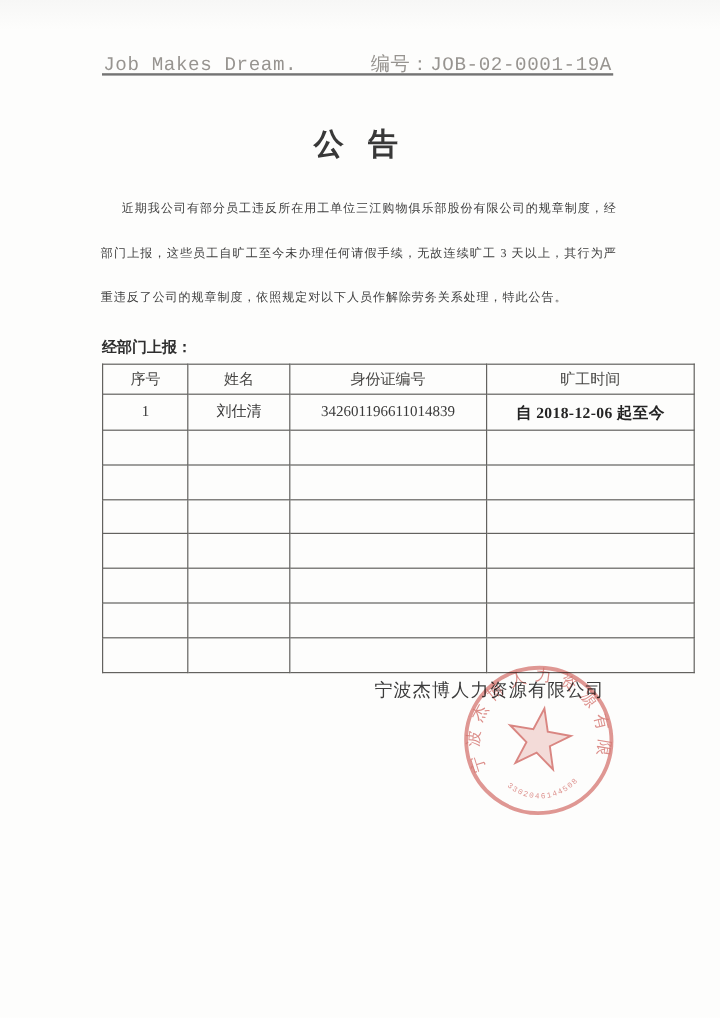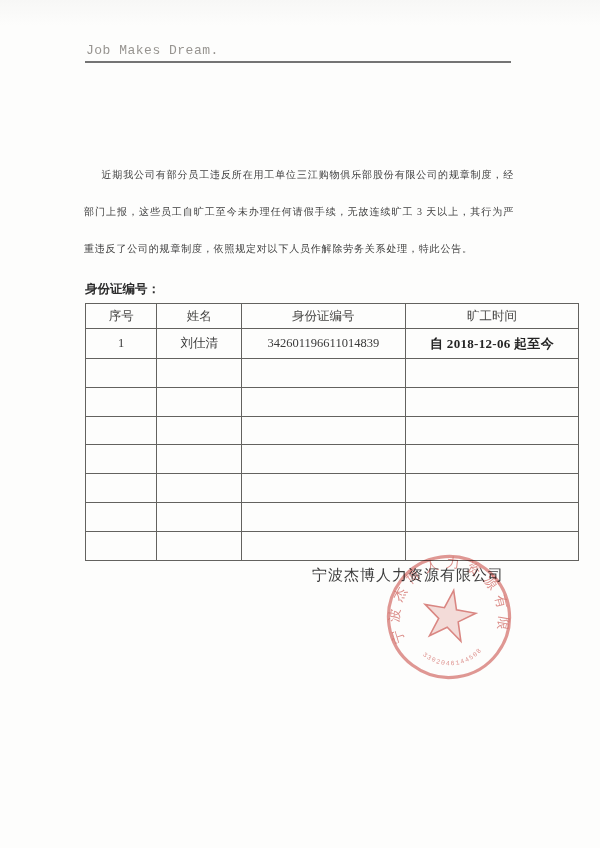--- a/index.html
+++ b/index.html
@@ -13,21 +13,21 @@
   }
   .page {
     position: absolute; inset: 0;
     background: linear-gradient(180deg, #f7f7f6 0%, #fdfdfc 3%, #fdfdfc 100%);
   }
   
   .header {
     position: absolute; left: 86px; top: 43px; width: 424px;
     display: flex; justify-content: space-between; align-items: baseline;
     font-family: "Liberation Mono", "DejaVu Sans Mono", monospace;
-    font-size: 13px; color: #979490; letter-spacing: 0.5px;
+    font-size: 16px; color: #979490; letter-spacing: 0.5px;
   }
   .header-rule {
     position: absolute; left: 85px; top: 61px; width: 426px; height: 2px;
     background: #5c5c5c; opacity: 0.85;
   }
   
   .title {
     position: absolute; left: 0; top: 103px; width: 600px;
     text-align: center; font-size: 25px; font-weight: 600;
     letter-spacing: 7px; color: #383838;
@@ -73,27 +73,29 @@
     transform: rotate(-8deg);
   }
 </style>
 </head>
 <body>
 
 <div class="page">
 
   <div class="header">
     <span>Job Makes Dream.</span>
+    <span>编号：JOB-02-0001-19A</span>
   </div>
   <div class="header-rule"></div>
 
+  <div class="title">公 告</div>
 
   <p class="body-paragraph">近期我公司有部分员工违反所在用工单位三江购物俱乐部股份有限公司的规章制度，经部门上报，这些员工自旷工至今未办理任何请假手续，无故连续旷工 3 天以上，其行为严重违反了公司的规章制度，依照规定对以下人员作解除劳务关系处理，特此公告。</p>
 
-  <div class="list-label">身份证编号：</div>
+  <div class="list-label">经部门上报：</div>
 
   <table class="roster-table">
     <colgroup>
       <col class="col-no">
         <col class="col-nm">
         <col class="col-id">
         <col class="col-ab">
     </colgroup>
     <thead>
         <tr>

